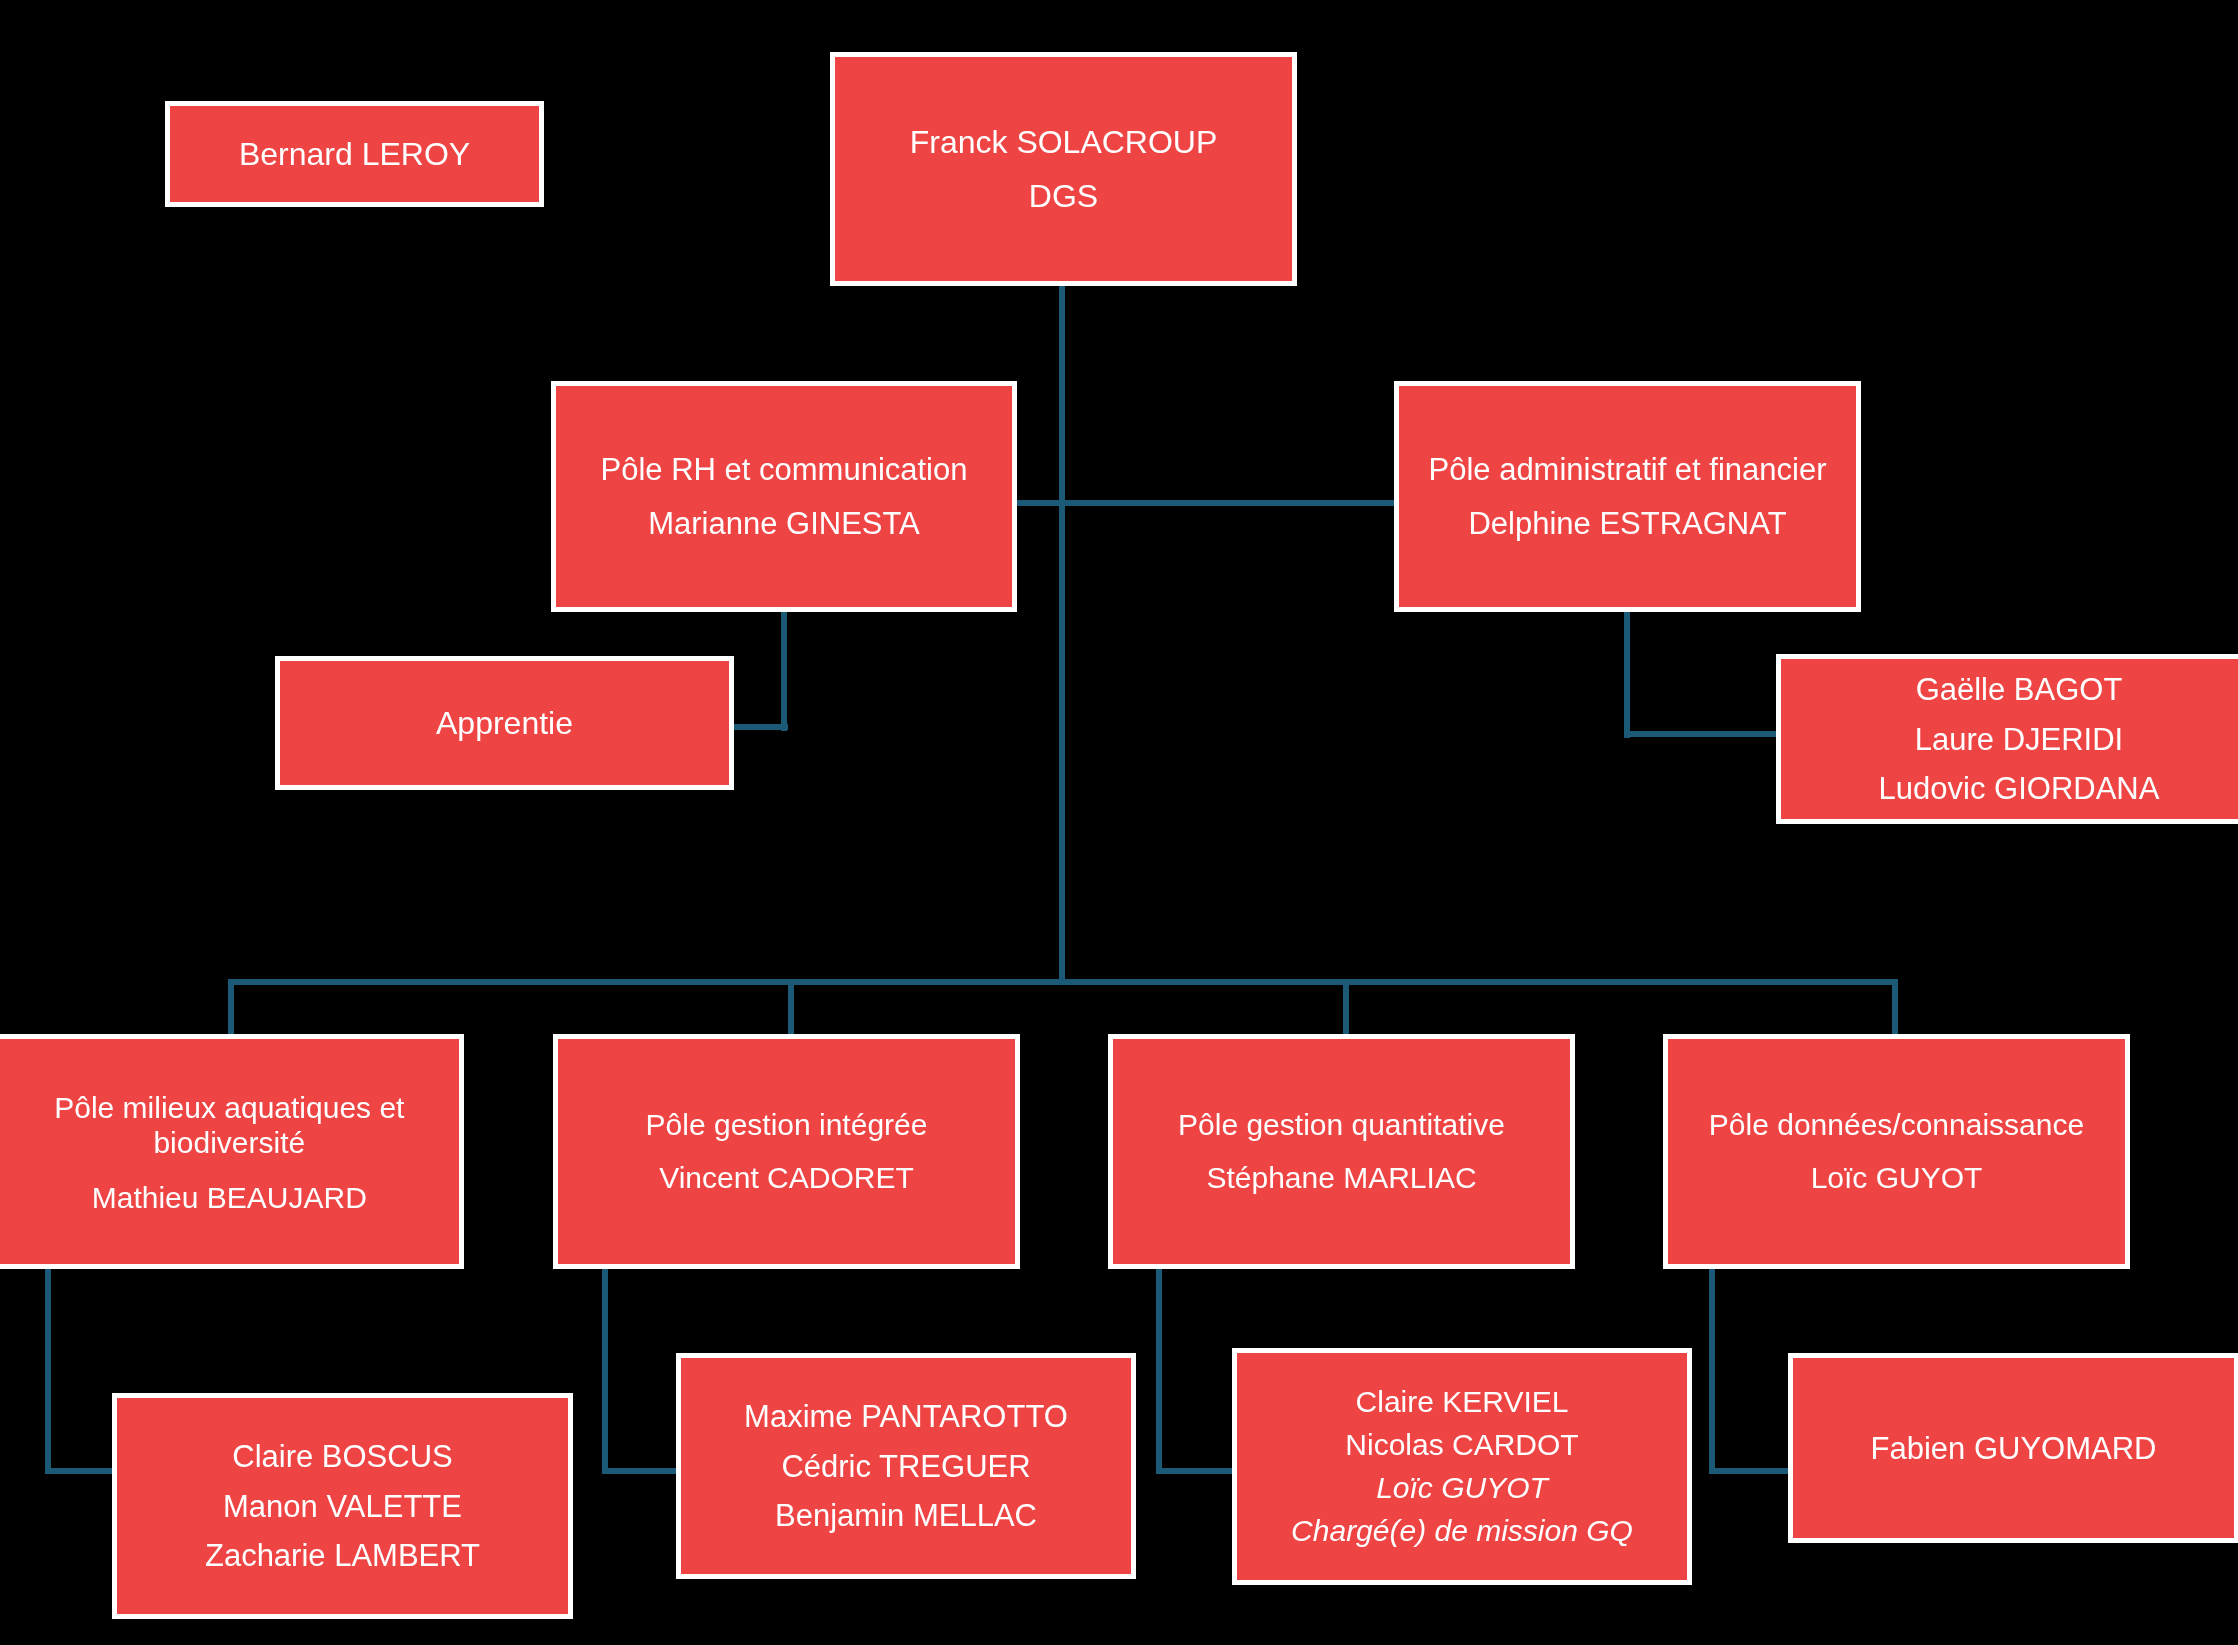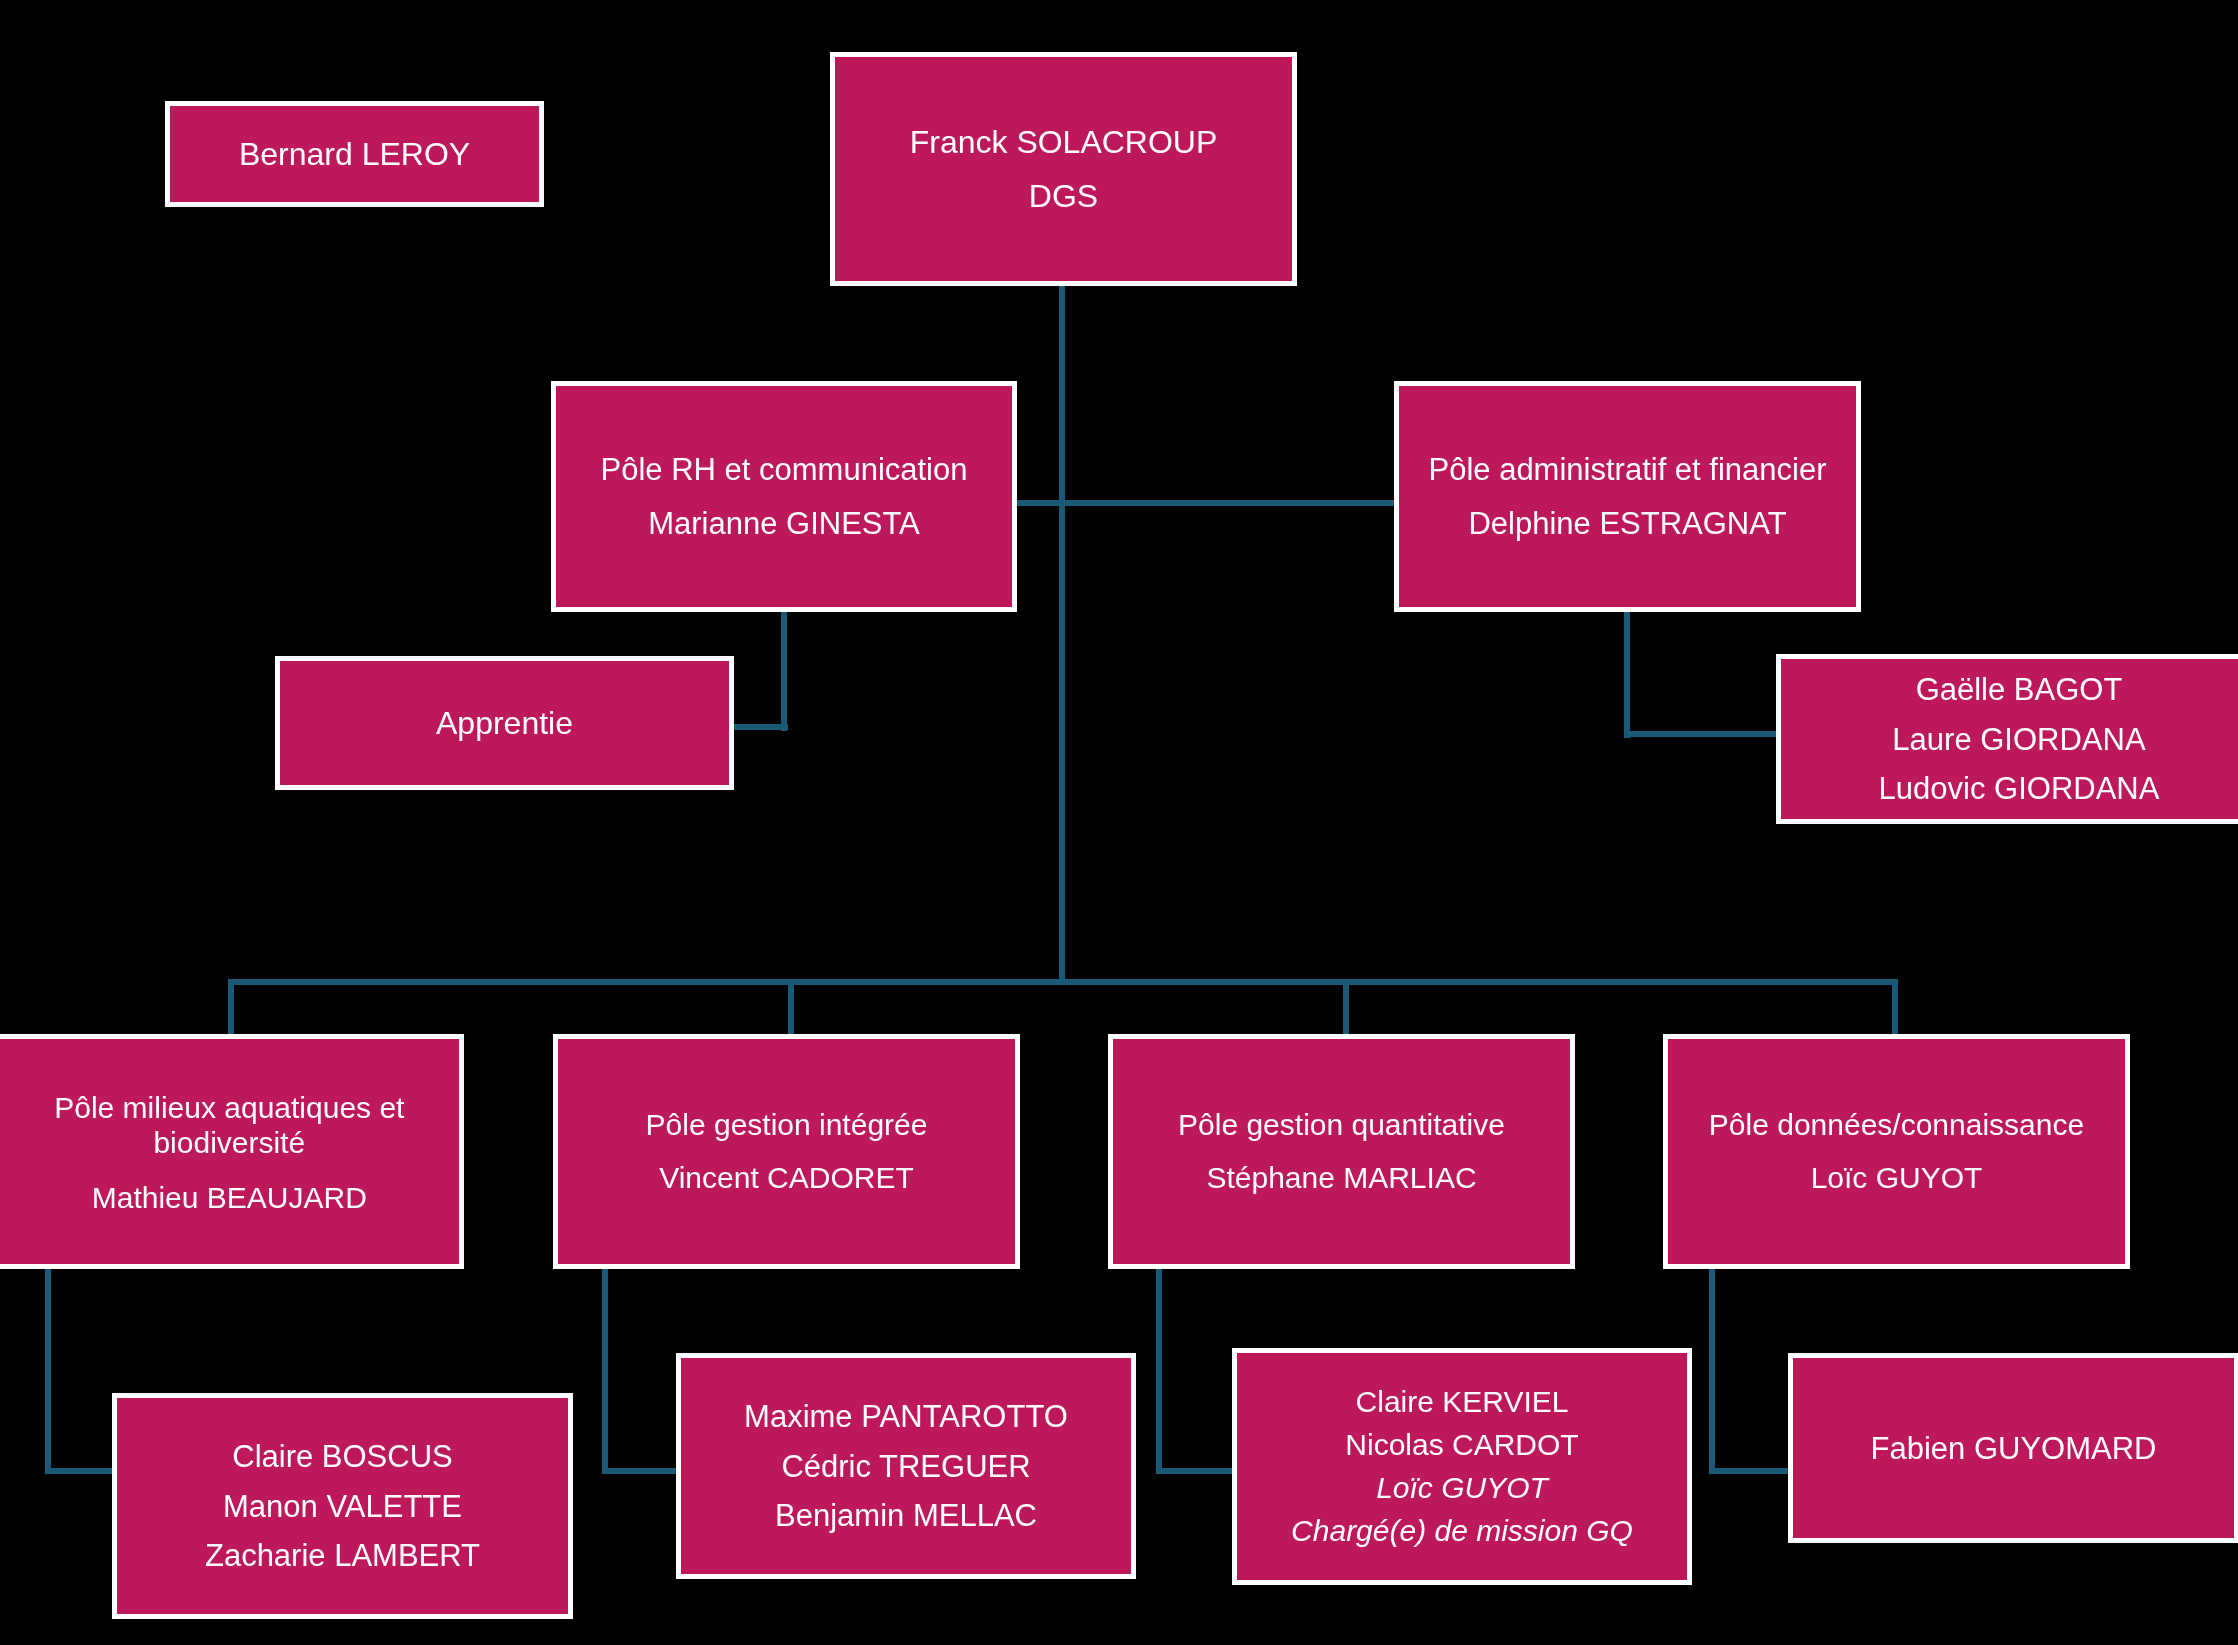--- a/index.html
+++ b/index.html
@@ -18,21 +18,21 @@
   
   .conn {
     position: absolute;
     background: #1B5A77;
     z-index: 1;
   }
   
   .box {
     position: absolute;
     box-sizing: border-box;
-    background: #be185d;
+    background: #ef4444;
     border: 5px solid #FFFFFF;
     color: #FFFFFF;
     display: flex;
     flex-direction: column;
     align-items: center;
     justify-content: center;
     text-align: center;
     z-index: 3;
     line-height: 1.0;
   }
@@ -108,21 +108,21 @@
     <span class="line t-lg">Apprentie</span>
   </div>
 
   <div class="box gap-lg" style="left:1394px; top:381px; width:467px; height:231px;">
     <span class="line t-md" style="margin-left:-7px; margin-right:-7px;">Pôle administratif et financier</span>
     <span class="line t-md">Delphine ESTRAGNAT</span>
   </div>
 
   <div class="box gap-md" style="left:1776px; top:654px; width:486px; height:170px;">
     <span class="line t-md">Gaëlle BAGOT</span>
-    <span class="line t-md">Laure GIORDANA</span>
+    <span class="line t-md">Laure DJERIDI</span>
     <span class="line t-md">Ludovic GIORDANA</span>
   </div>
 
   <div class="box gap-lg" style="left:-5.7px; top:1034px; width:470px; height:235px;">
     <span class="line wrap t-sm" style="line-height:1.18;">Pôle milieux aquatiques et biodiversité</span>
     <span class="line t-sm">Mathieu BEAUJARD</span>
   </div>
 
   <div class="box gap-md" style="left:112px; top:1353px; width:461px; height:226px;margin-top:40px;">
     <span class="line t-md">Claire BOSCUS</span>

